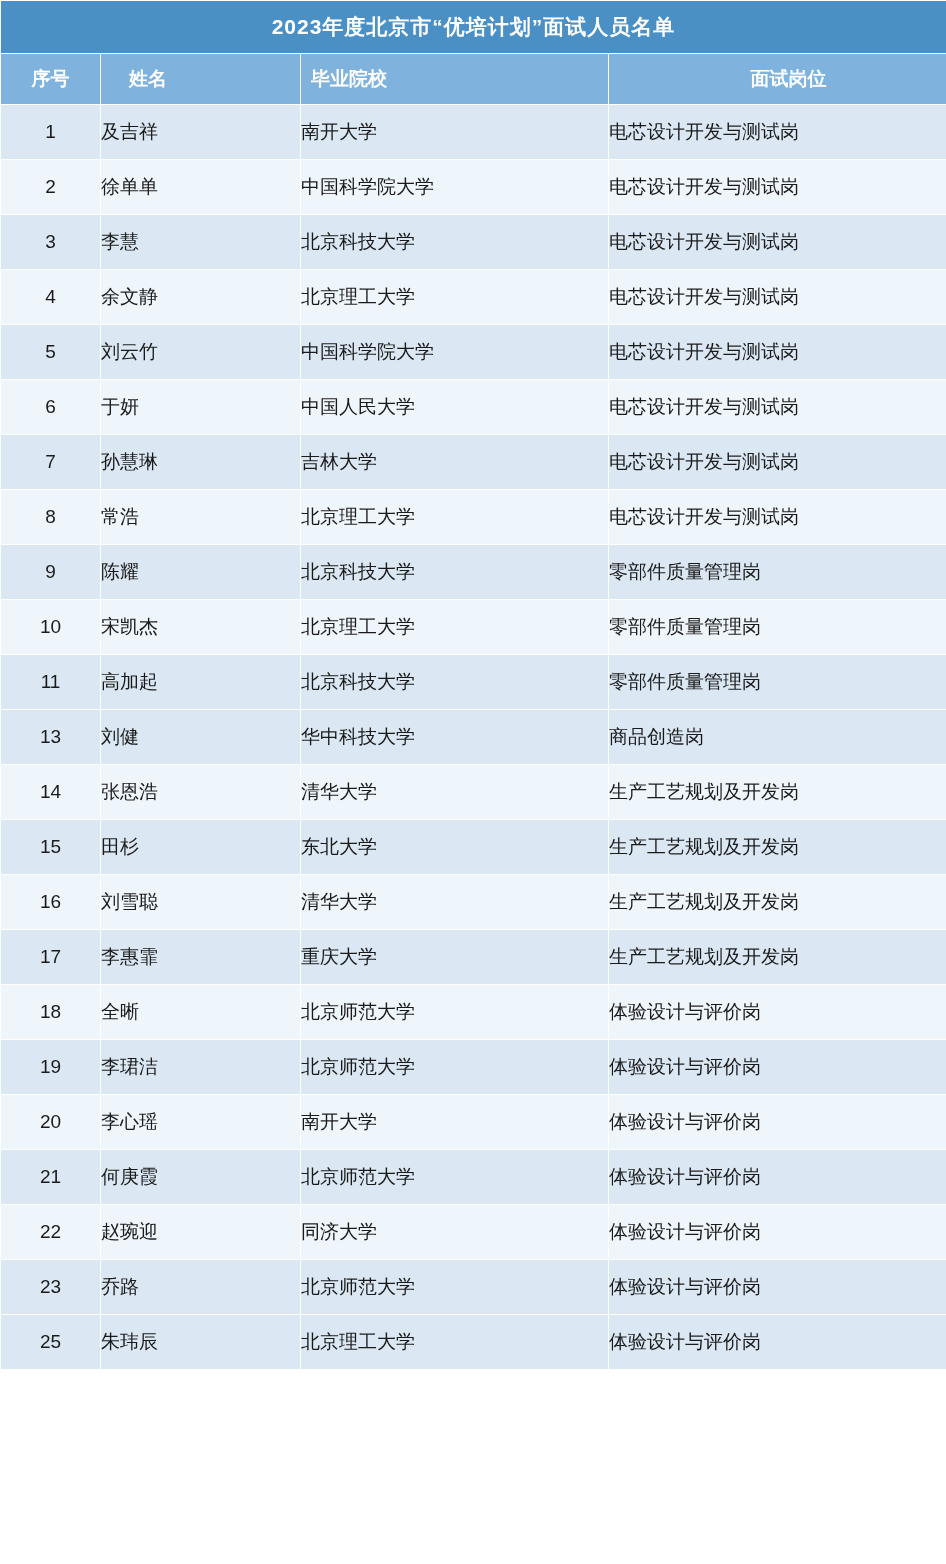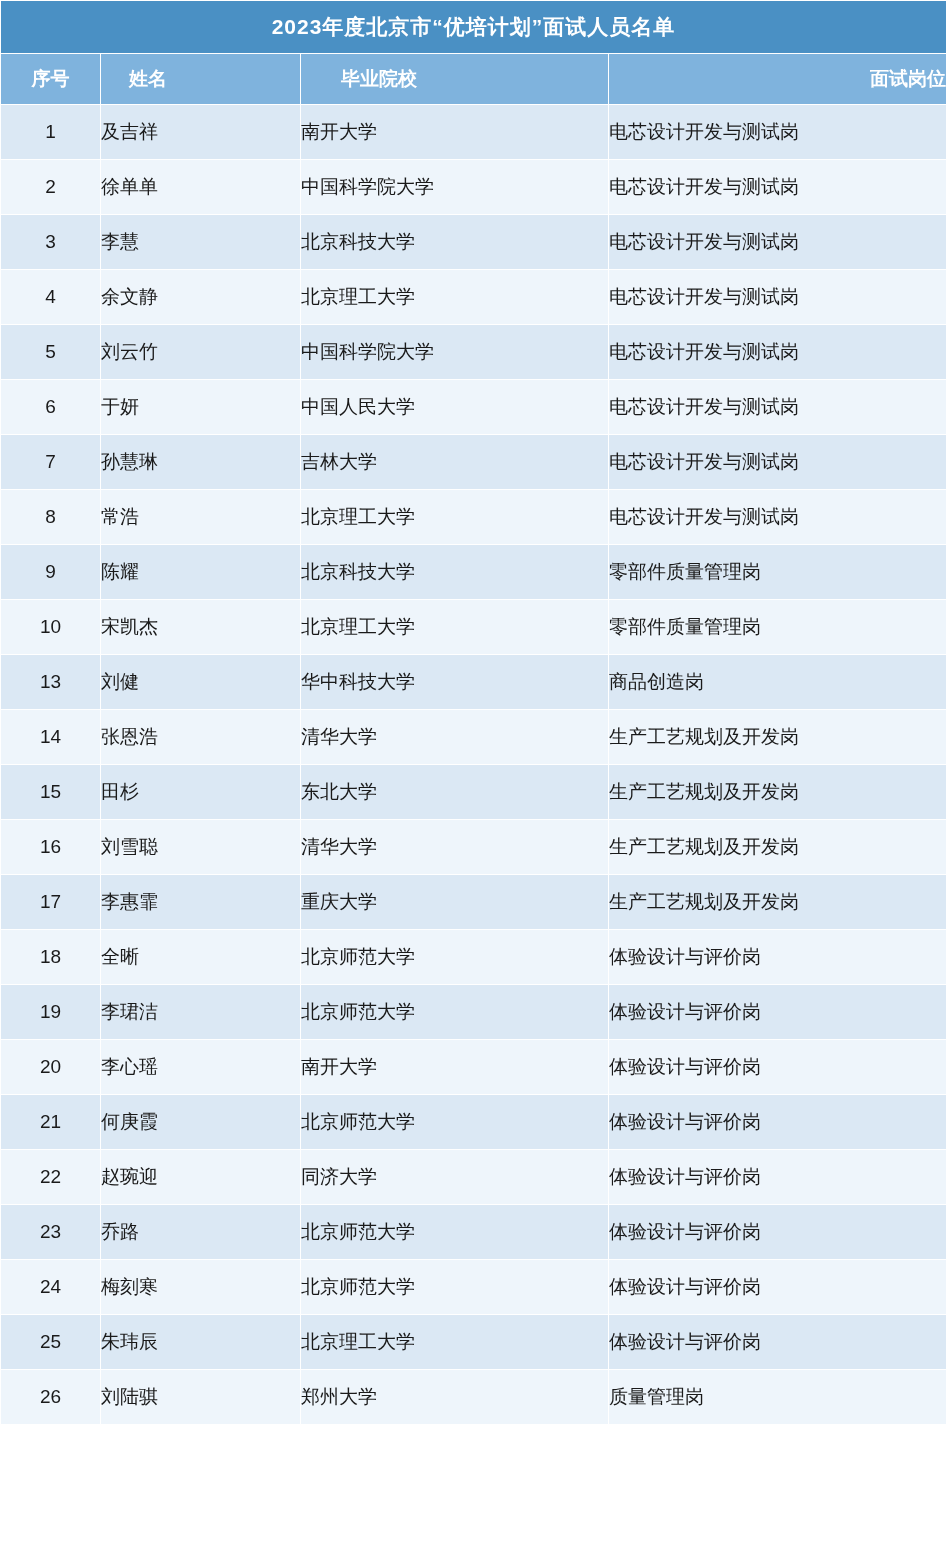--- a/index.html
+++ b/index.html
@@ -36,22 +36,22 @@
   }
   .head-row th {
     background: #7fb3dd;
     color: #ffffff;
     font-size: 19px;
     font-weight: bold;
     height: 50px;
   }
   .head-row th.c-idx { text-align: center; margin-top: 32px; }
   .head-row th.c-name { text-align: left; padding-left: 28px; }
-  .head-row th.c-school { text-align: left; padding-left: 40px; }
-  .head-row th.c-post { text-align: right; padding-left: 22px; }
+  .head-row th.c-school { text-align: left; padding-left: 10px; }
+  .head-row th.c-post { text-align: center; padding-left: 22px; }
 
   tbody tr td {
     height: 54px;
     font-size: 19px;
     color: #1a1a1a;
   }
   tbody tr.even td { background: #dbe8f4; }
   tbody tr.odd td { background: #eef5fb; }
 
   td.c-idx {
@@ -156,20 +156,26 @@
         <td class="c-school">北京科技大学</td>
         <td class="c-post">零部件质量管理岗</td>
       </tr>
       <tr class="odd">
         <td class="c-idx">10</td>
         <td class="c-name">宋凯杰</td>
         <td class="c-school">北京理工大学</td>
         <td class="c-post">零部件质量管理岗</td>
       </tr>
       <tr class="even">
+        <td class="c-idx">11</td>
+        <td class="c-name">高加起</td>
+        <td class="c-school">北京科技大学</td>
+        <td class="c-post">零部件质量管理岗</td>
+      </tr>
+      <tr class="even">
         <td class="c-idx">13</td>
         <td class="c-name">刘健</td>
         <td class="c-school">华中科技大学</td>
         <td class="c-post">商品创造岗</td>
       </tr>
       <tr class="odd">
         <td class="c-idx">14</td>
         <td class="c-name">张恩浩</td>
         <td class="c-school">清华大学</td>
         <td class="c-post">生产工艺规划及开发岗</td>
@@ -221,33 +227,21 @@
         <td class="c-name">赵琬迎</td>
         <td class="c-school">同济大学</td>
         <td class="c-post">体验设计与评价岗</td>
       </tr>
       <tr class="even">
         <td class="c-idx">23</td>
         <td class="c-name">乔路</td>
         <td class="c-school">北京师范大学</td>
         <td class="c-post">体验设计与评价岗</td>
       </tr>
-      <tr class="odd">
-        <td class="c-idx">24</td>
-        <td class="c-name">梅刻寒</td>
-        <td class="c-school">北京师范大学</td>
-        <td class="c-post">体验设计与评价岗</td>
-      </tr>
       <tr class="even">
         <td class="c-idx">25</td>
         <td class="c-name">朱玮辰</td>
         <td class="c-school">北京理工大学</td>
         <td class="c-post">体验设计与评价岗</td>
-      </tr>
-      <tr class="odd">
-        <td class="c-idx">26</td>
-        <td class="c-name">刘陆骐</td>
-        <td class="c-school">郑州大学</td>
-        <td class="c-post">质量管理岗</td>
       </tr>
     </tbody>
   </table>
 </div>
 
 </body></html>

